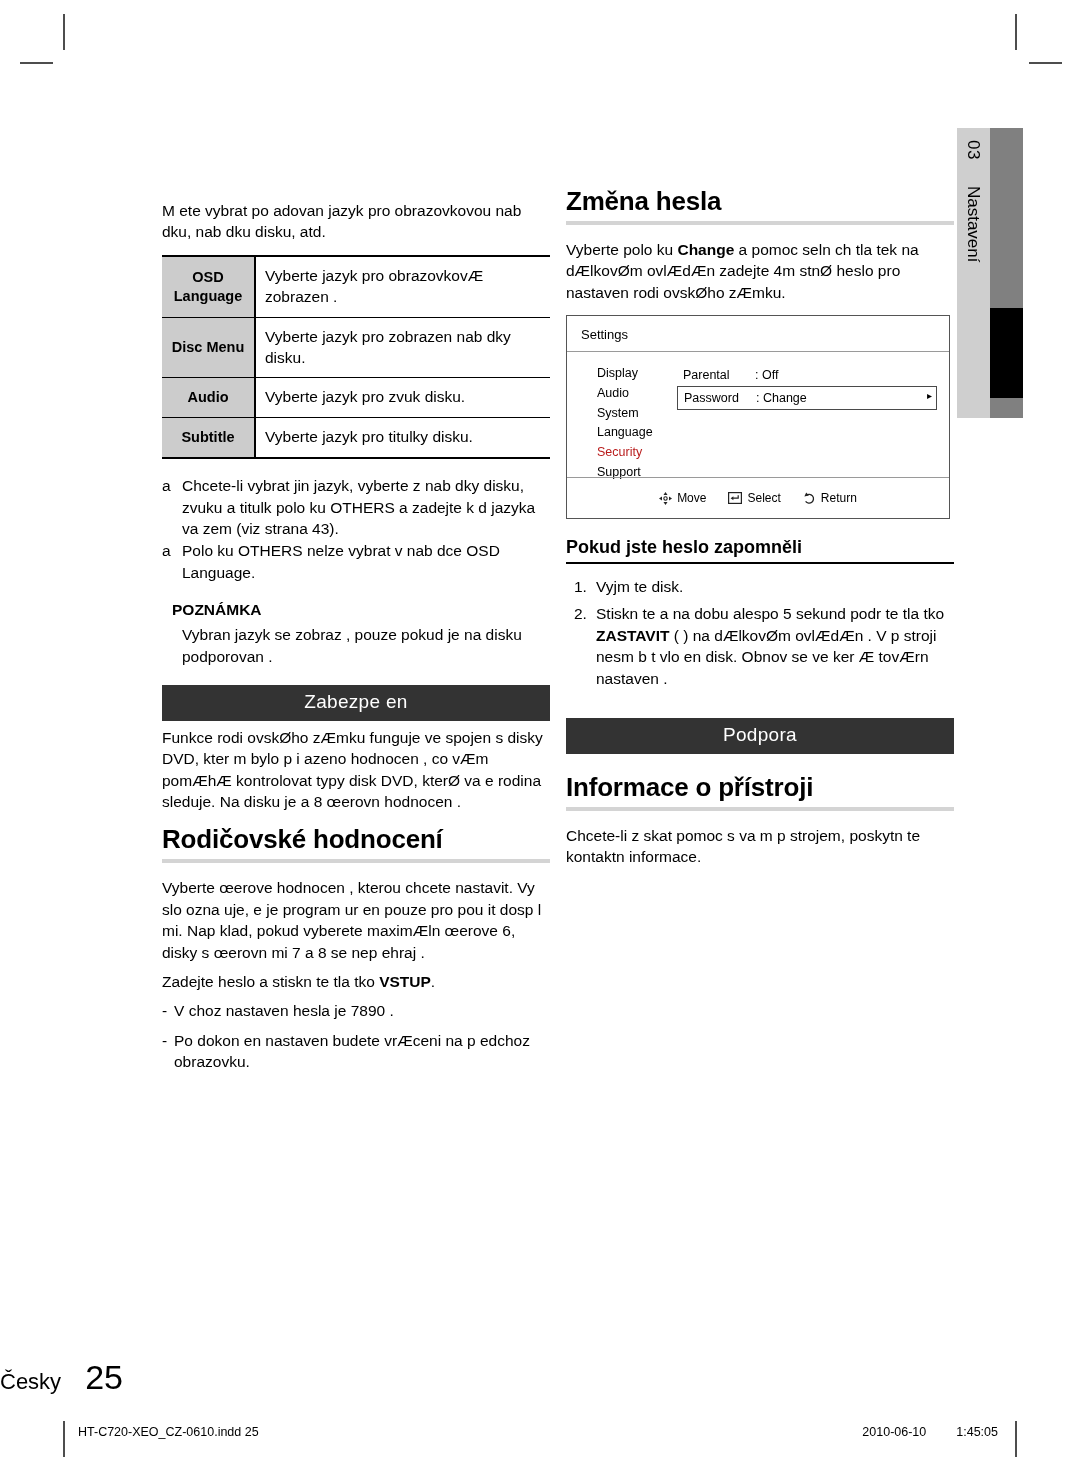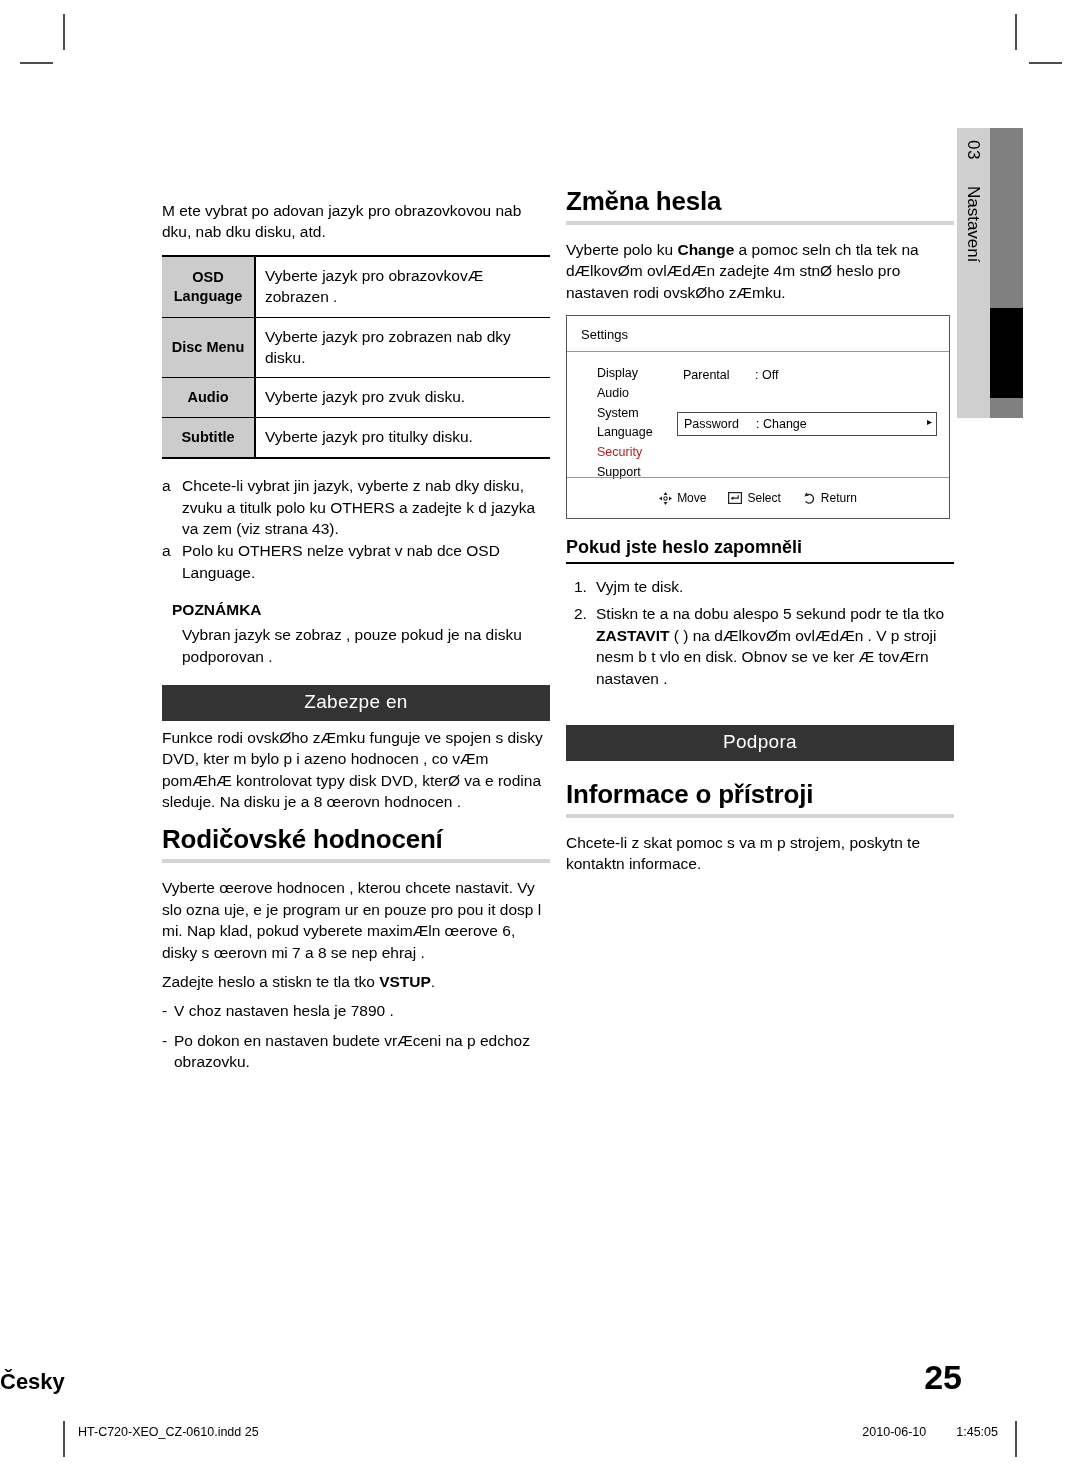--- a/index.html
+++ b/index.html
@@ -254,21 +254,20 @@
   .osd-settings { flex: 1; padding-right: 12px; }
   .osd-row {
     display: flex;
     font-size: 12.5px;
     line-height: 1.6;
     padding: 1px 4px 1px 6px;
     box-sizing: border-box;
   }
   .osd-row.boxed {
     border: 1.5px solid #4a4a4a;
-    margin-top: 26px;
   }
   .osd-row .name { width: 72px; flex: none; }
   .osd-row .val { flex: 1; }
   .osd-row .arrow { width: 16px; flex: none; text-align: right; font-size: 10px; }
   .osd-foot {
     border-top: 1px solid #9a9a9a;
     position: absolute;
     left: 0; right: 0; bottom: 0;
     height: 40px;
     display: flex;
@@ -285,24 +284,23 @@
   .osd-hint svg { display: block; }
 
   
   .folio {
     position: absolute;
     left: 0;
     top: 1358px;
     width: 962px;
     text-align: right;
     display: flex;
-    justify-content: space-between;
+    justify-content: flex-start;
     align-items: baseline;
     gap: 24px;
-    font-weight: bold;
   }
   .folio .lang {
     font-size: 22px;
   }
   .folio .pageno {
     font-size: 34px;
   }
   .imprint {
     position: absolute;
     top: 1425px;
@@ -469,21 +467,21 @@
       <div class="num-row">
         <span class="num-mark">1.</span>
         <span class="num-text">Vyjm te disk.</span>
       </div>
       <div class="num-row">
         <span class="num-mark">2.</span>
         <span class="num-text"><span>Stiskn te a na dobu alespo  5 sekund podr te tla tko </span><span class="b">ZASTAVIT</span><span> (  ) na dÆlkovØm ovlÆdÆn . V p stroji nesm  b t vlo en disk. Obnov  se ve ker Æ tovÆrn  nastaven .</span></span>
       </div>
     </div>
 
-    <div class="section-bar" style="margin-top:35px;">Podpora</div>
+    <div class="section-bar" style="margin-top:28px;">Podpora</div>
 
     <h2 class="big-heading" style="margin-top:18px;">Informace o přístroji</h2>
     <div class="rule-gray"></div>
 
     <p class="body">Chcete-li z skat pomoc s va  m p strojem, poskytn te kontaktn  informace.</p>
 
   </div>
 
   <div class="folio">
     <span class="lang">Česky</span>

